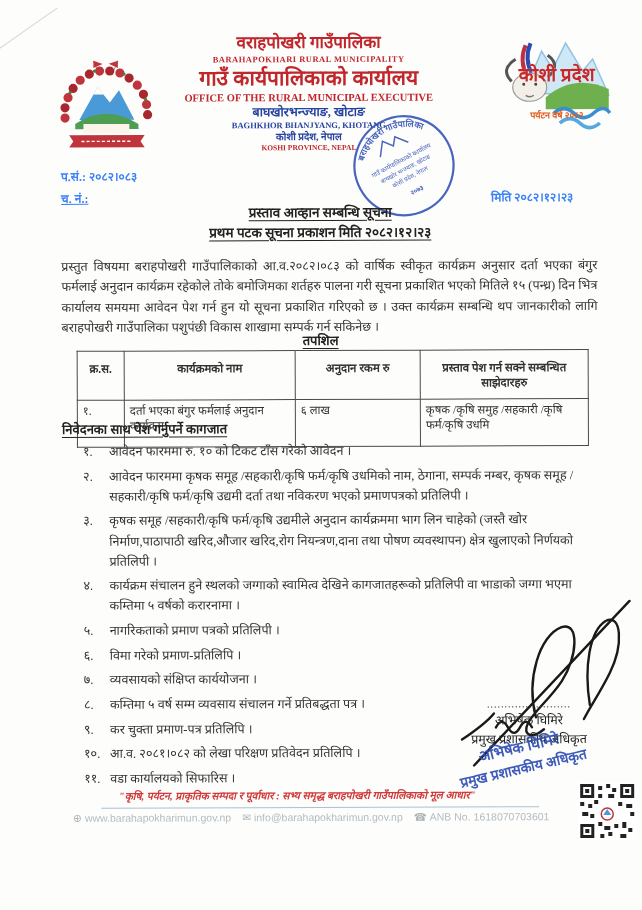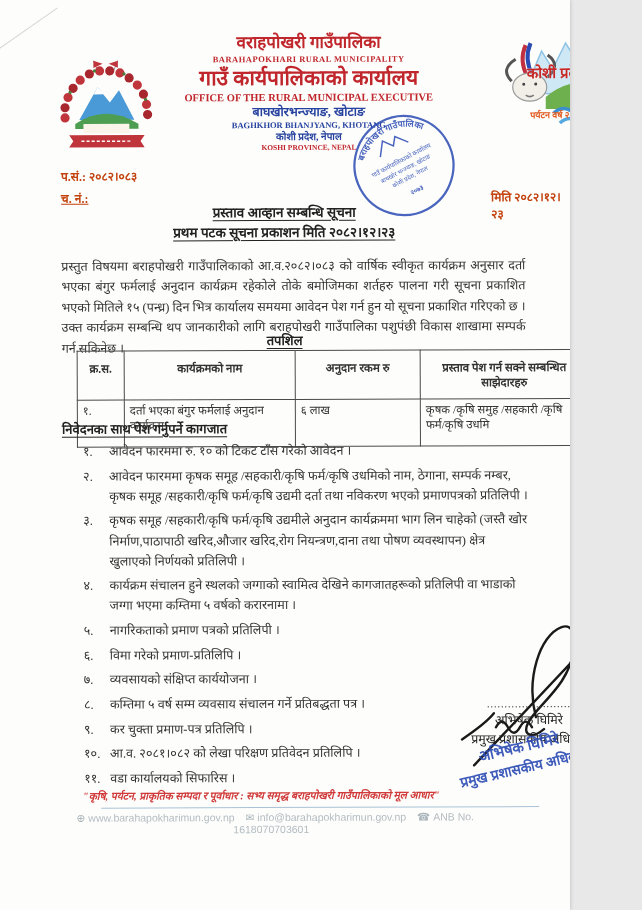--- a/index.html
+++ b/index.html
@@ -1,41 +1,41 @@
 <!DOCTYPE html>
 <html><head>
 <meta charset="utf-8">
 <style>
   html,body{margin:0;padding:0;background:#e8e8e8;}
   .page{
-    position:relative;width:570px;height:910px;background:#fdfdfb;
+    position:relative;width:642px;height:910px;background:#fdfdfb;
     font-family:"Liberation Serif", serif;color:#3a3a3a;overflow:hidden;
     box-shadow:0 0 4px rgba(0,0,0,.2);
   }
   .tilt{position:absolute;inset:0;transform:rotate(-0.2deg);}
   
   .emblem-left{position:absolute;left:54px;top:56px;width:106px;height:106px;}
   .koshi-logo{position:absolute;left:497px;top:32px;width:122px;height:122px;}
   .koshi-text{position:absolute;left:0;right:0;text-align:center;font-weight:bold;line-height:1.1;}
-  .koshi-title{top:66px;font-size:15px;color:#c62828;text-shadow:0 0 1px #fff;}
+  .koshi-title{top:66px;font-size:19px;color:#c62828;text-shadow:0 0 1px #fff;}
   .koshi-sub{top:86px;font-size:9px;color:#e05a1e;}
   .header-center{position:absolute;left:140px;top:34px;width:340px;text-align:center;line-height:1.05;}
   .h-red{color:#c0272d;}
   .h-blue{color:#2743a0;}
   .hl1{font-size:17px;font-weight:bold;margin-bottom:3px;}
   .hl2{font-size:8.5px;font-weight:bold;letter-spacing:.5px;margin-bottom:3px;}
   .hl3{font-size:21px;font-weight:bold;margin-bottom:3px;}
   .hl4{font-size:10.5px;font-weight:bold;margin-bottom:3px;}
   .hl5{font-size:12.5px;font-weight:bold;margin-bottom:2px;}
   .hl6{font-size:8.5px;font-weight:bold;margin-bottom:2px;}
   .hl7{font-size:10px;font-weight:bold;margin-bottom:2px;}
   .hl8{font-size:7.5px;font-weight:bold;}
   .round-stamp{position:absolute;left:346px;top:110px;width:118px;height:112px;opacity:.85;pointer-events:none;}
   
-  .meta{position:absolute;font-size:12px;font-weight:bold;color:#c2410c;}
+  .meta{position:absolute;font-size:12px;font-weight:bold;color:#3b82f6;}
   .ref{left:62px;top:167px;}
   .chalani{left:62px;top:189px;text-decoration:underline;}
   .date{left:492px;top:189px;}
   
   .doc-title{position:absolute;left:0;right:0;top:203px;text-align:center;font-size:13.5px;font-weight:bold;color:#222;}
   .doc-subtitle{position:absolute;left:0;right:0;top:223px;text-align:center;font-size:13.5px;font-weight:bold;color:#222;}
   .u{text-decoration:underline;text-underline-offset:3px;}
   
   .body-par{position:absolute;left:62px;right:44px;top:256px;font-size:12.6px;line-height:1.62;text-align:justify;color:#333;}
   .tapasil{position:absolute;left:0;right:0;top:331px;text-align:center;font-size:13px;font-weight:bold;color:#222;}

